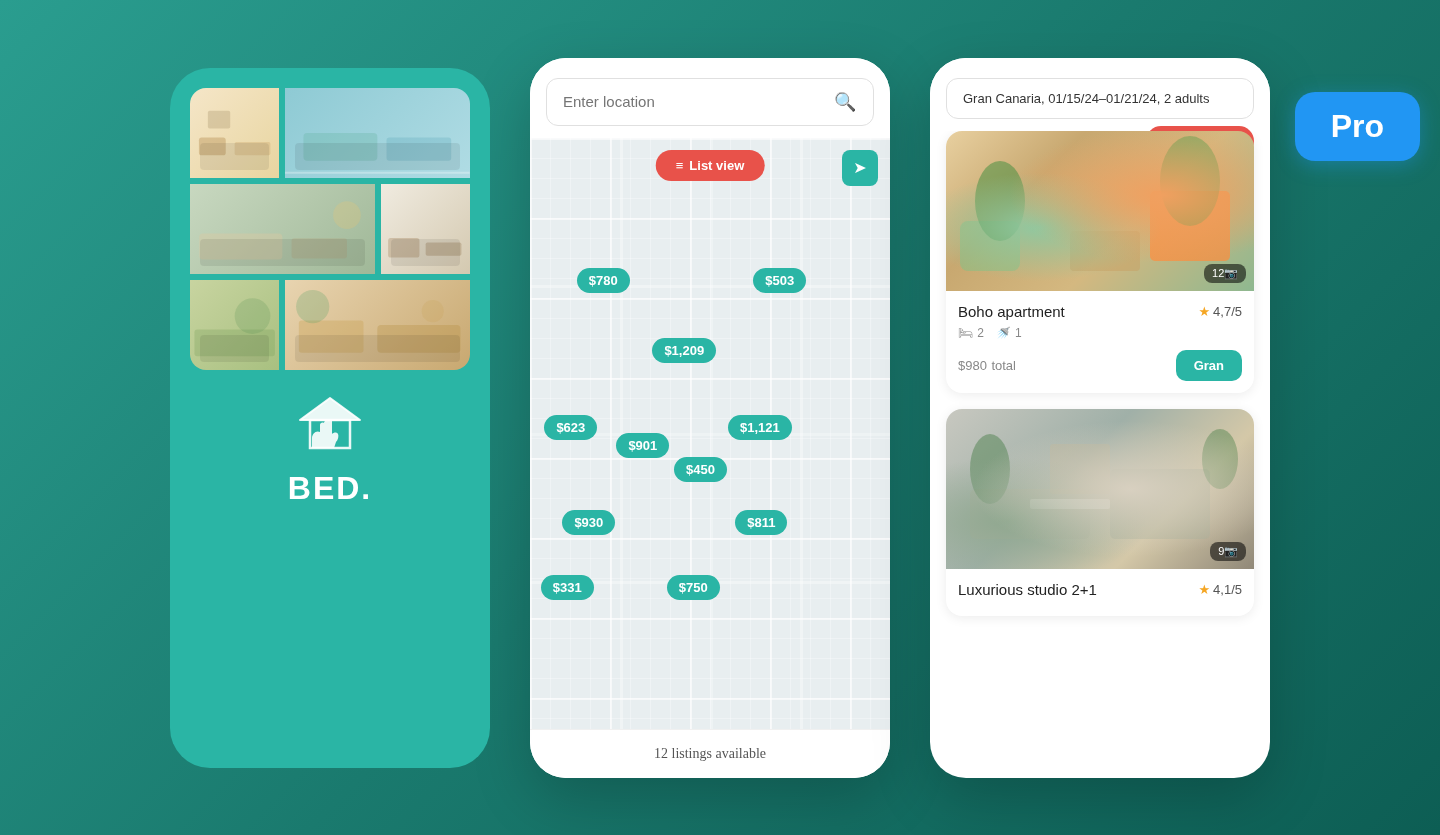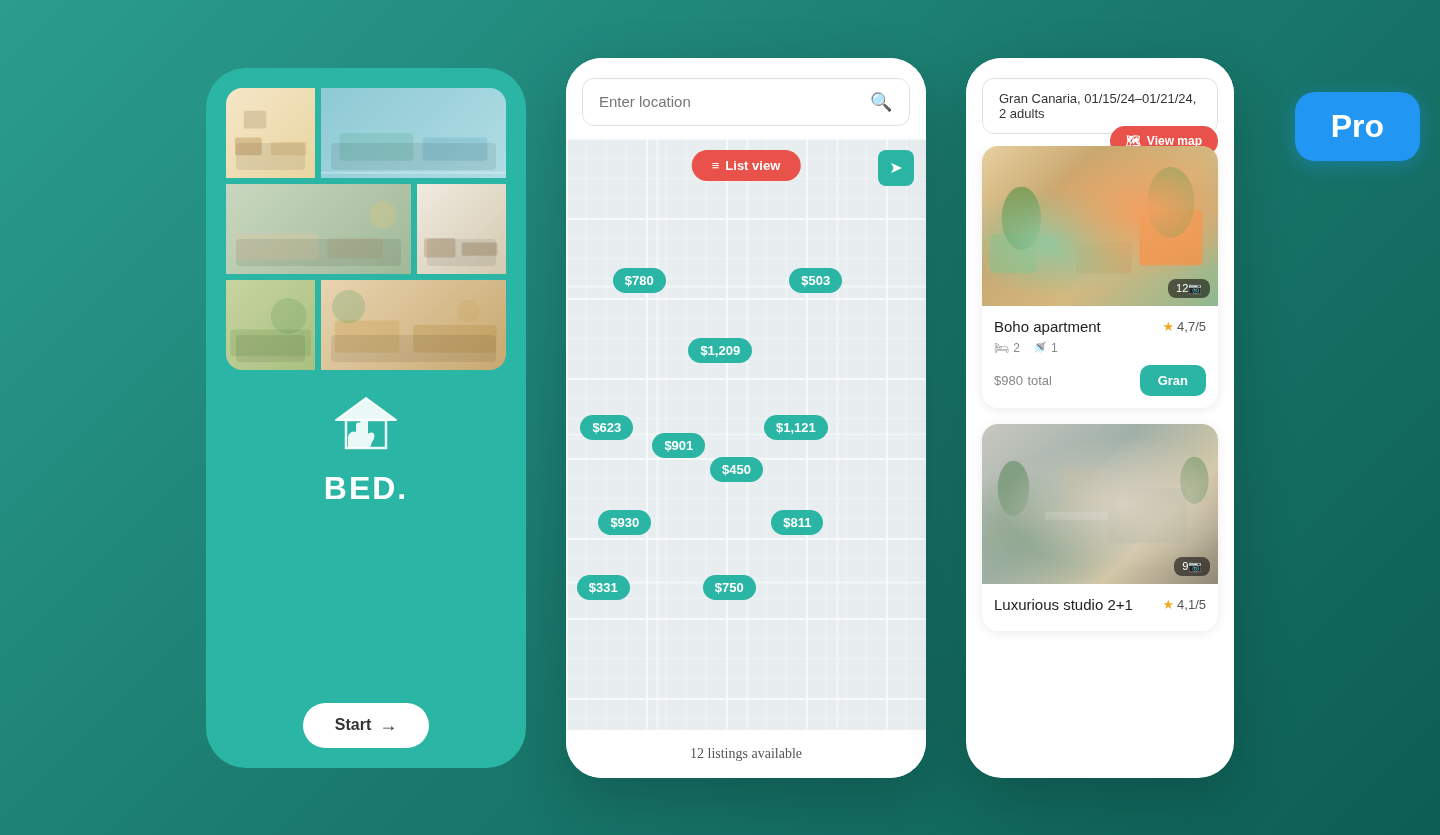--- a/index.html
+++ b/index.html
@@ -210,21 +210,21 @@
       text-align: center;
       border-top: 1px solid #f0f0f0;
       font-size: 14px;
       color: #555;
       background: #fff;
       font-family: Liberation Serif, serif;
     }
 
     
     .screen-listings {
-      width: 268px;
+      width: 340px;
       height: 720px;
       background: #fff;
       border-radius: 36px;
       display: flex;
       flex-direction: column;
       overflow: hidden;
       box-shadow: 0 20px 60px rgba(0,0,0,0.2);
       position: relative;
     }
     .listings-header {
@@ -442,24 +442,20 @@
     <svg class="bed-icon" viewBox="0 0 80 70" fill="none">
 
       <path d="M40 8 L70 30 L10 30 Z" fill="rgba(255,255,255,0.9)" stroke="rgba(255,255,255,0.9)" stroke-width="2" stroke-linejoin="round"></path>
       <rect x="20" y="30" width="40" height="28" fill="rgba(255,255,255,0.0)" stroke="rgba(255,255,255,0.9)" stroke-width="2.5"></rect>
 
       <path d="M22 48 C22 44 26 40 30 42 L30 35 C30 33 32 32 34 33 C34 31 36 30 38 31 C38 29 40 28 42 30 L42 44 C44 42 47 42 48 44 C49 46 48 50 46 52 L44 58 L22 58 Z" fill="rgba(255,255,255,0.9)"></path>
     </svg>
     <span class="bed-title">BED.</span>
   </div>
 
-  <button class="start-btn">
-    <span>Start</span>
-    <span class="arrow">→</span>
-  </button>
 </div>
 
 <div class="screen-map">
   <div class="map-header">
     <div class="search-bar">
       <input type="text" placeholder="Enter location" style="">
       <button class="search-icon-btn">🔍</button>
     </div>
   </div>
 

